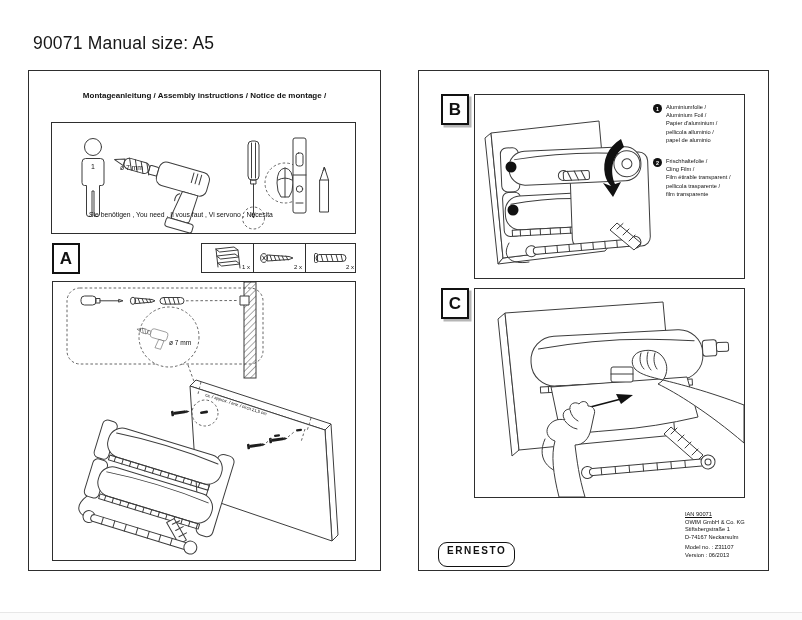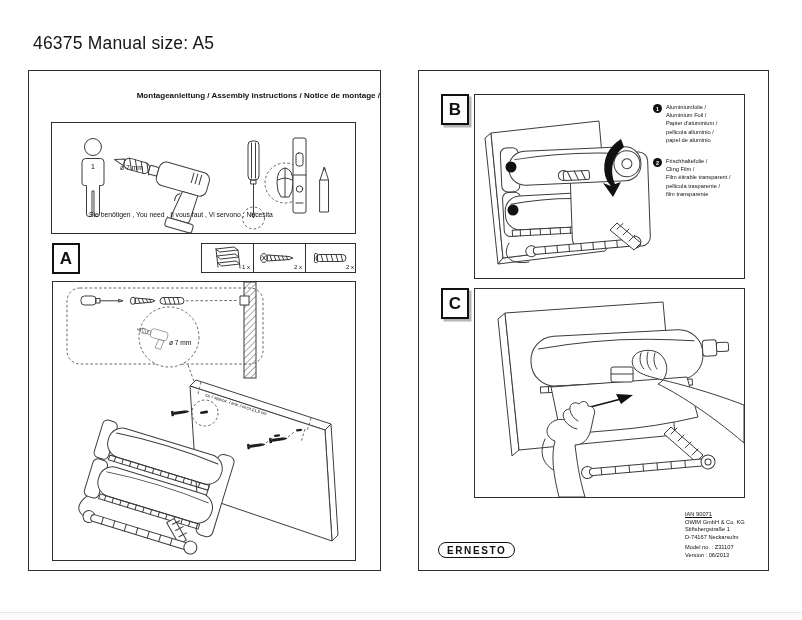--- a/index.html
+++ b/index.html
@@ -5,21 +5,21 @@
   * { margin:0; padding:0; box-sizing:border-box; }
   html,body { background:#fff; }
   .page { position:relative; width:802px; height:620px; background:#ffffff;
           font-family:"Liberation Sans", sans-serif; color:#111; overflow:hidden; }
   .title { position:absolute; left:33px; top:33px; font-size:17.5px; color:#151515; letter-spacing:.2px; }
 
   .panel { position:absolute; border:1.5px solid #2e2e2e; background:#fff; }
   .panel-left  { left:28px;  top:70px; width:353px; height:501px; }
   .panel-right { left:418px; top:70px; width:351px; height:501px; }
 
-  .hdr { position:absolute; top:20px; left:0; width:100%; text-align:right;
+  .hdr { position:absolute; top:20px; left:0; width:100%; text-align:center;
          font-weight:bold; font-size:8px; line-height:10.5px; color:#111; }
 
   .tools-box { position:absolute; left:22px; top:51px; width:305px; height:112px; border:1px solid #2e2e2e; }
   .tools-caption { position:absolute; left:37px; top:88px; font-size:6.8px; color:#111; white-space:nowrap; }
 
   .step-label { position:absolute; width:28px; height:31px; border:2px solid #111; background:#fff;
                 display:flex; align-items:center; justify-content:center; font-weight:bold; font-size:17px; }
   .label-a { left:23px; top:172px; }
   .label-b { left:22px; top:23px;  box-shadow:2.5px 2.5px 0 rgba(110,110,110,.5); }
   .label-c { left:22px; top:217px; box-shadow:2.5px 2.5px 0 rgba(110,110,110,.5); }
@@ -37,39 +37,39 @@
   .legend-item { display:flex; margin-bottom:13px; }
   .dot { flex:0 0 auto; width:9px; height:9px; border-radius:50%; background:#111; color:#fff;
          display:flex; align-items:center; justify-content:center; margin-right:4px; margin-top:1px; }
   .dot span { font-size:5.5px; font-weight:bold; }
   .lines span { display:block; font-size:5.7px; line-height:8.2px; color:#111; white-space:nowrap; }
 
   .footer-info { position:absolute; left:266px; top:440px; font-size:5.7px; line-height:7.6px; color:#111; }
   .footer-info .ian { text-decoration:underline; }
   .footer-info .gap { height:3px; }
   .brand { position:absolute; left:19px; top:471px; border:1.7px solid #111; border-radius:9px;
-           padding:2px 8px 1px 8px; font-weight:bold; font-size:10px; letter-spacing:1.6px; color:#111; }
+           padding:2px 8px 10px 8px; font-weight:bold; font-size:10px; letter-spacing:1.6px; color:#111; }
 
   .bottom-rule { position:absolute; left:0; top:612px; width:802px; height:8px;
                  background:#fbfbfb; border-top:1px solid #e7e7e7; }
 
   svg { display:block; }
   .sk   { fill:none; stroke:#3d3d3d; stroke-width:1; stroke-linecap:round; stroke-linejoin:round; }
   .skw  { fill:#ffffff; stroke:#3d3d3d; stroke-width:1; stroke-linejoin:round; }
   .dk   { fill:#1d1d1d; stroke:none; }
   .dash  { fill:none; stroke:#555; stroke-width:.9; stroke-dasharray:2.6 2.2; }
   .dashw { fill:#ffffff; stroke:#555; stroke-width:.9; stroke-dasharray:2.6 2.2; }
   svg text { font-family:"Liberation Sans", sans-serif; fill:#111; }
 </style>
 </head>
 <body>
 
 <div class="page">
 
-  <div class="title">46375 Manual size: A5</div>
+  <div class="title">90071 Manual size: A5</div>
 
   <div class="panel panel-left">
 
     <div class="hdr">
       <div>Montageanleitung / Assembly instructions / Notice de montage /</div>
     </div>
 
     <div class="tools-box">
       <svg width="303" height="110" viewBox="0 0 303 110">
 

